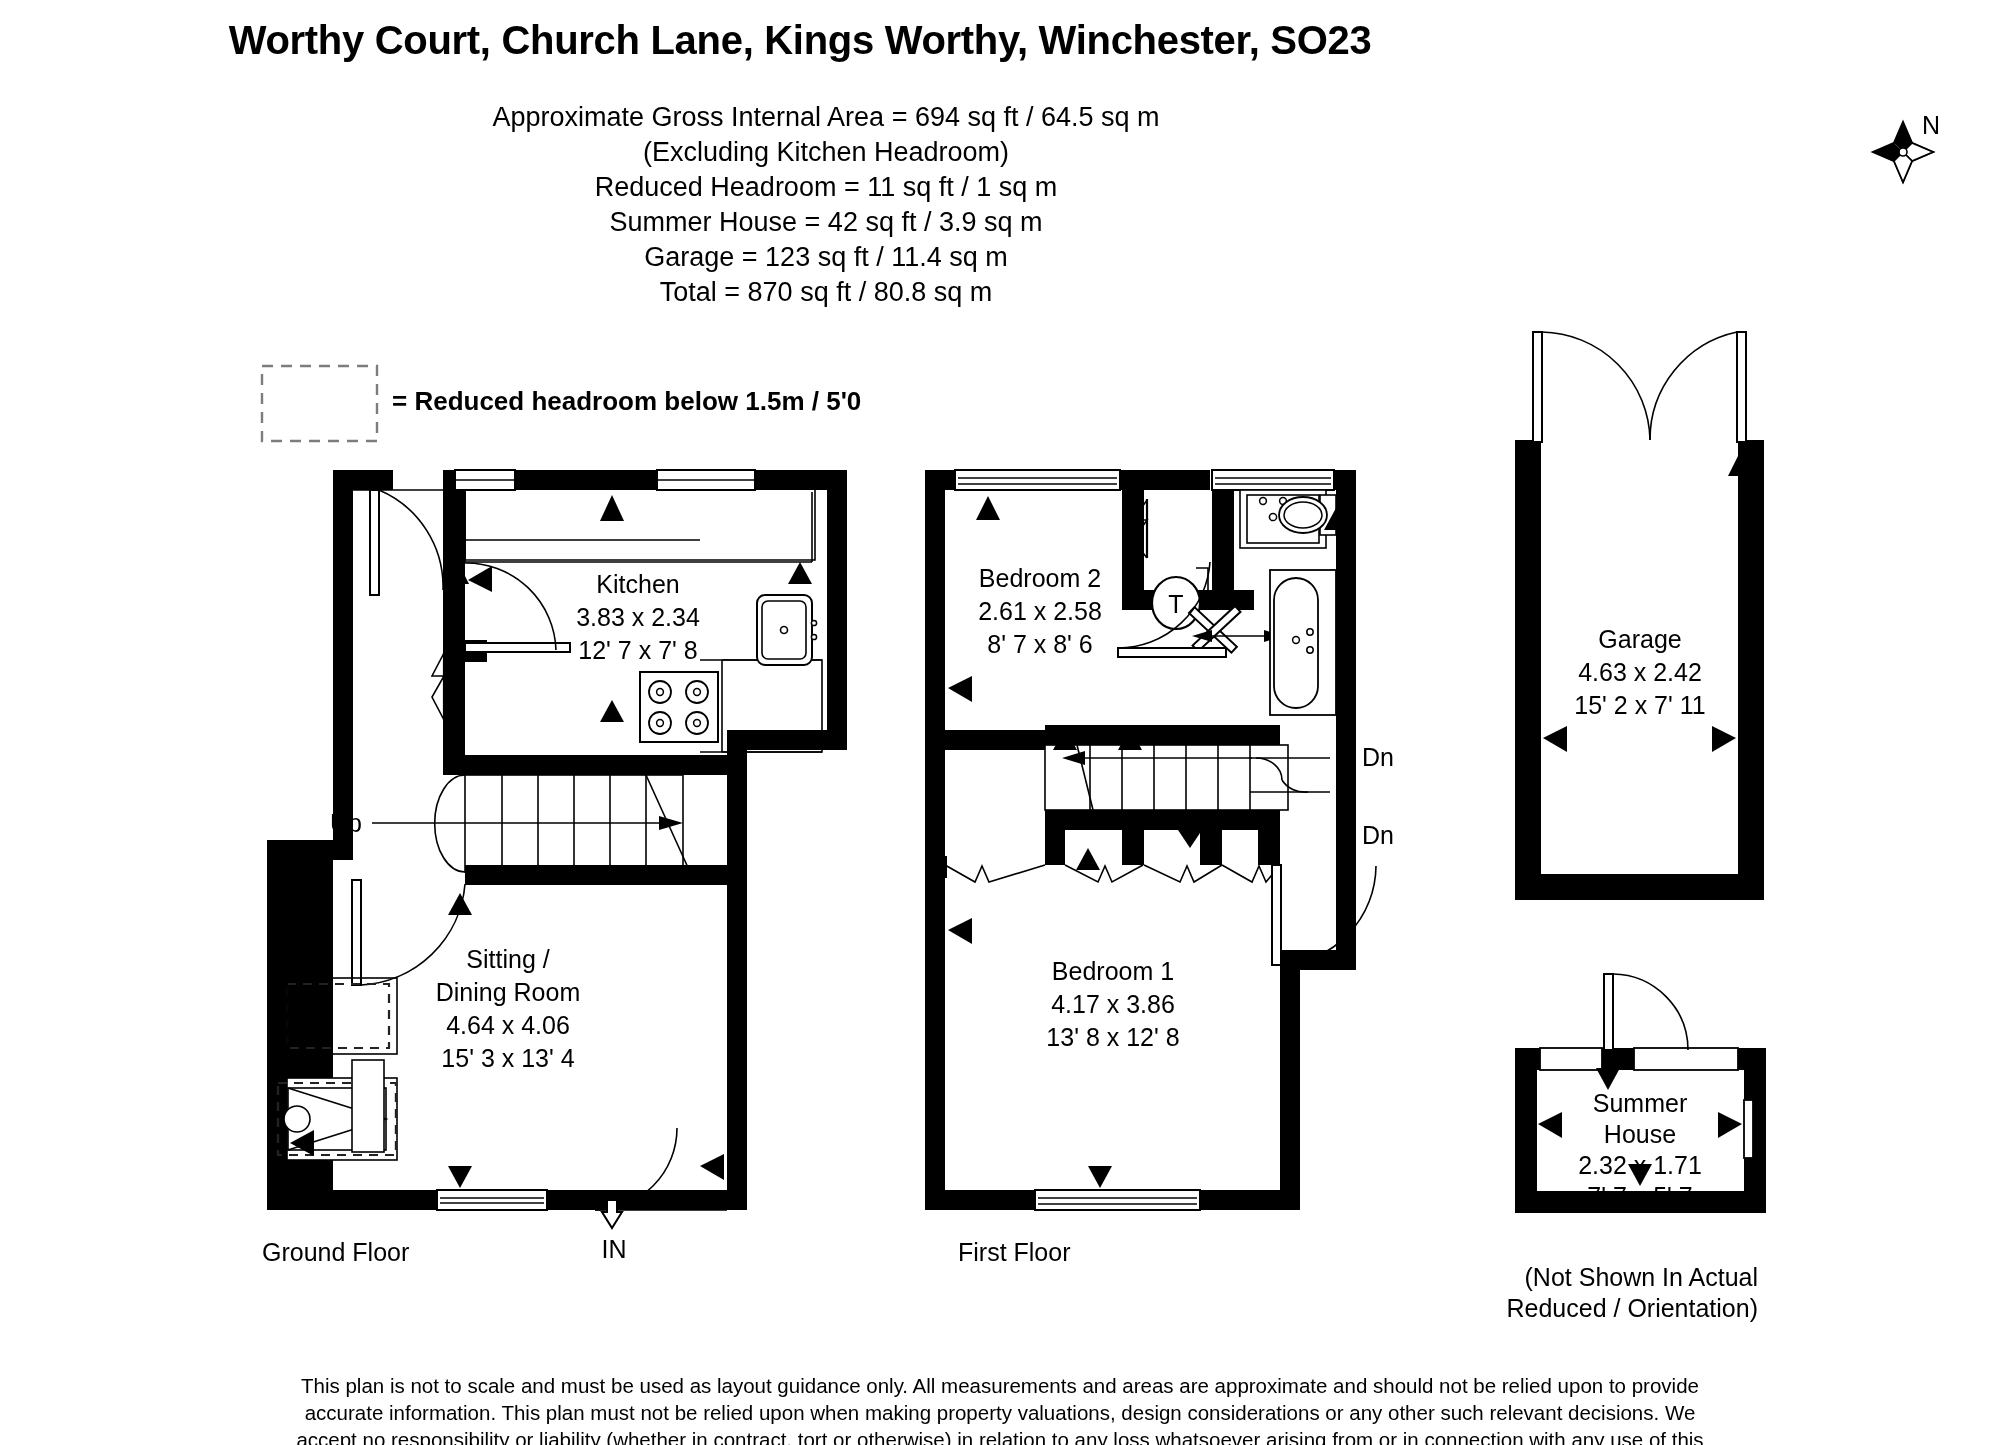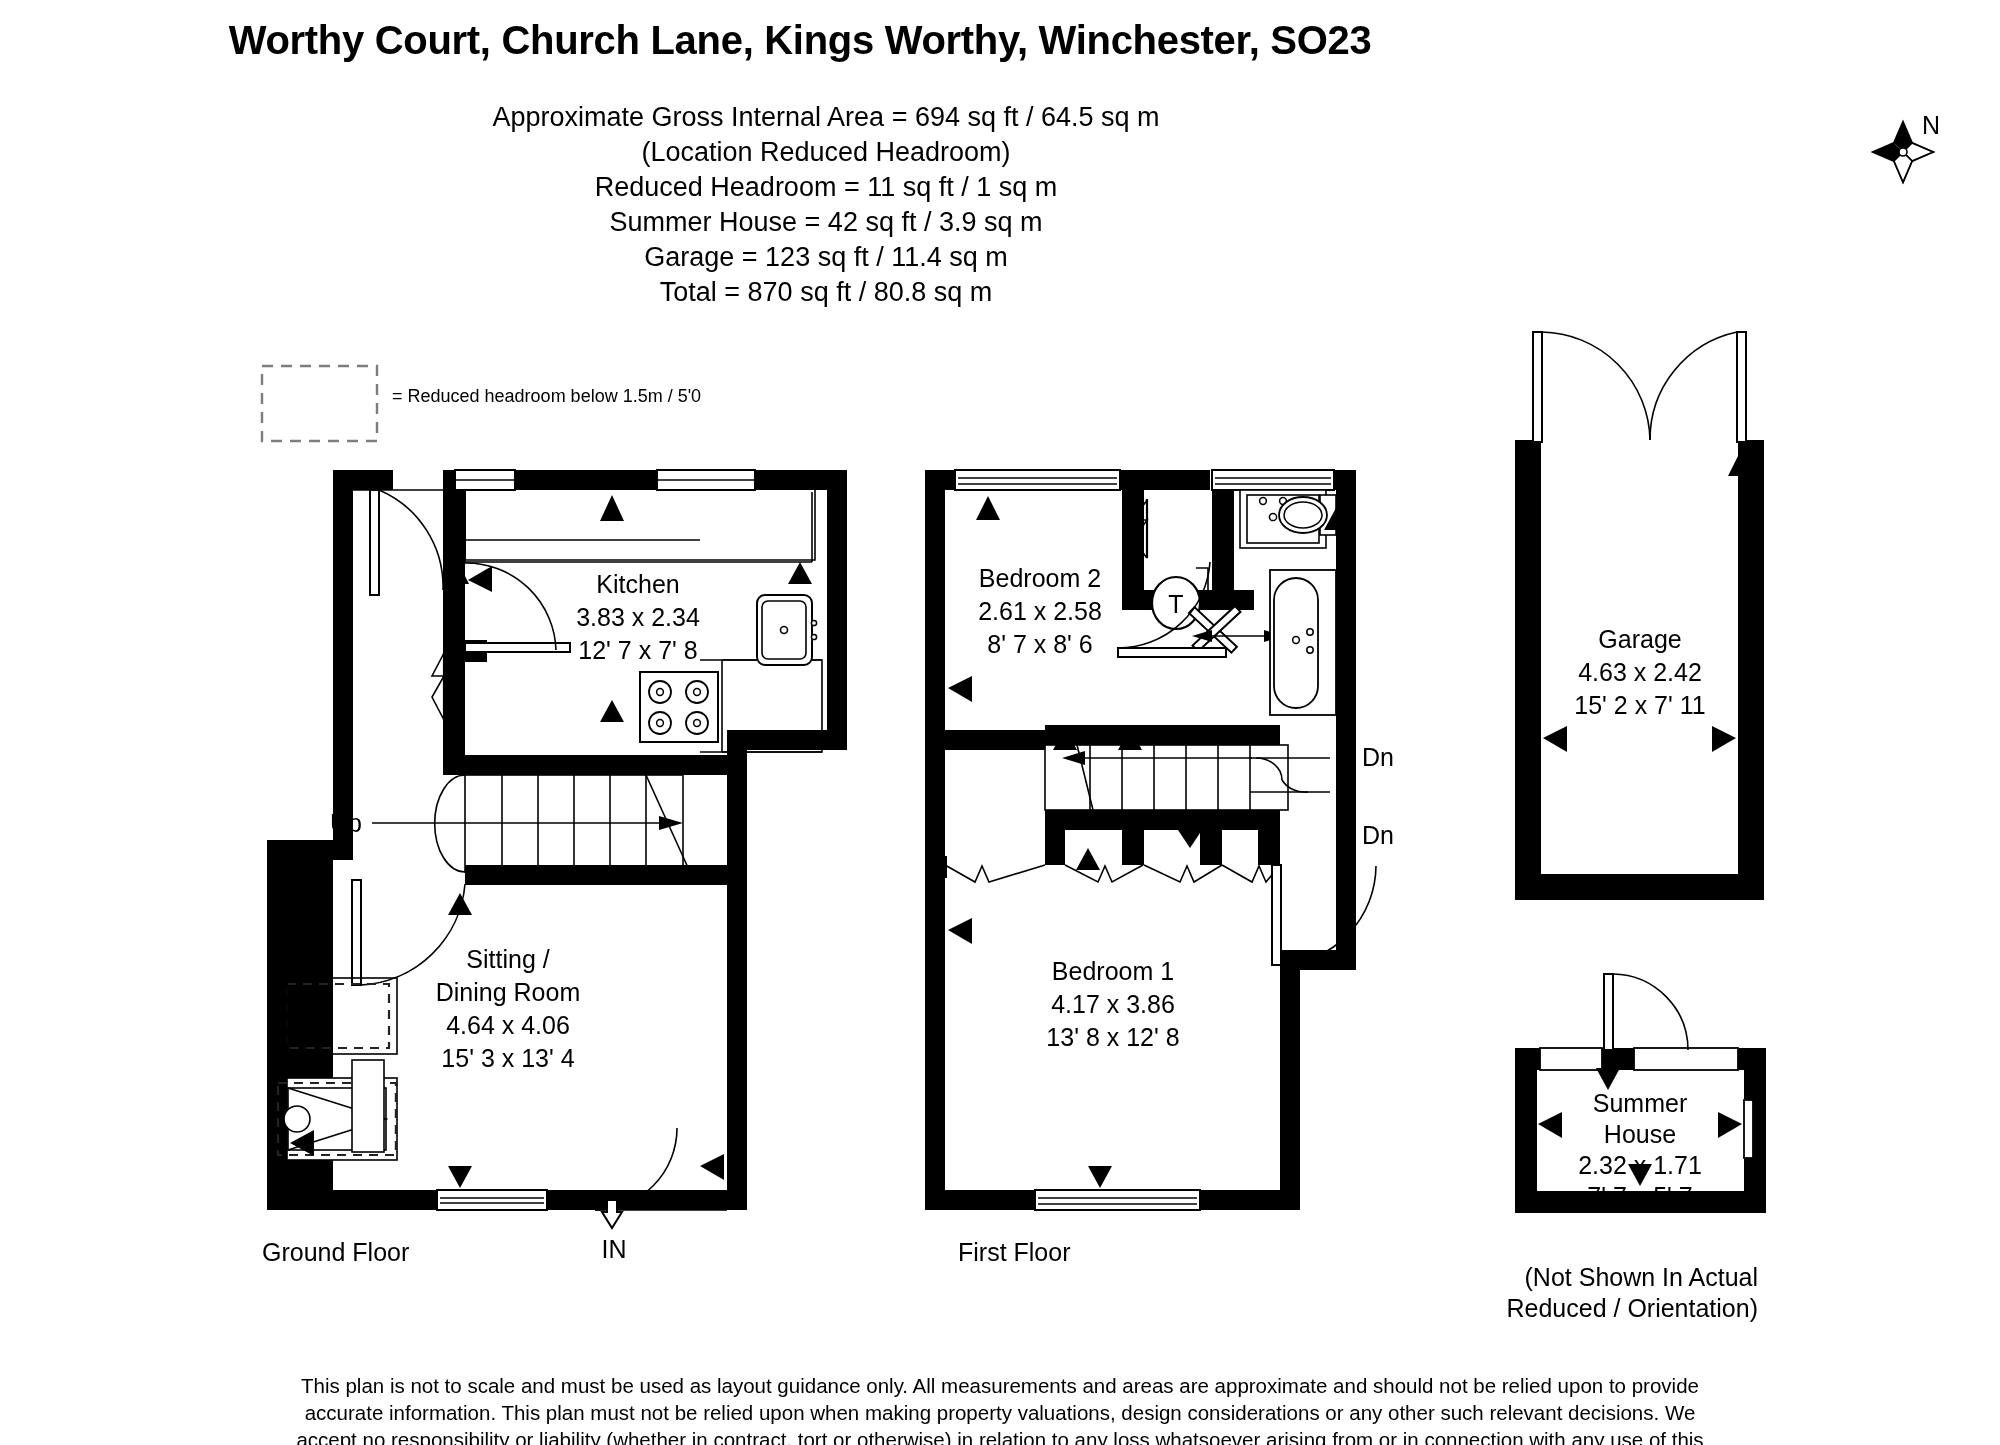--- a/index.html
+++ b/index.html
@@ -37,21 +37,22 @@
     width: 1600px;
     text-align: center;
     font-size: 27px;
     line-height: 35px;
     padding-left: 26px;
   }
   .legend-text {
     position: absolute;
     left: 392px;
     top: 386px;
-    font-size: 18px;
+    font-size: 26px;
+    font-weight: bold;
   }
   .floor-caption {
     position: absolute;
     font-size: 25px;
     text-align: right;
   }
   #ground-caption { left: 262px; top: 1238px; }
   #first-caption  { left: 922px; top: 1238px; margin-left: 36px; }
   #note-caption   {
     left: 1498px; top: 1262px;
@@ -89,21 +90,21 @@
 </style>
 </head>
 <body>
 
 <div id="page">
 
   <div class="title">Worthy Court, Church Lane, Kings Worthy, Winchester, SO23</div>
 
   <div class="summary">
     <div>Approximate Gross Internal Area = 694 sq ft / 64.5 sq m</div>
-    <div>(Location Reduced Headroom)</div>
+    <div>(Excluding Kitchen Headroom)</div>
     <div>Reduced Headroom = 11 sq ft / 1 sq m</div>
     <div>Summer House = 42 sq ft / 3.9 sq m</div>
     <div>Garage = 123 sq ft / 11.4 sq m</div>
     <div>Total = 870 sq ft / 80.8 sq m</div>
   </div>
 
   <div class="legend-text">= Reduced headroom below 1.5m / 5'0</div>
 
   <div class="floor-caption" id="ground-caption">Ground Floor</div>
   <div class="floor-caption" id="first-caption">First Floor</div>

